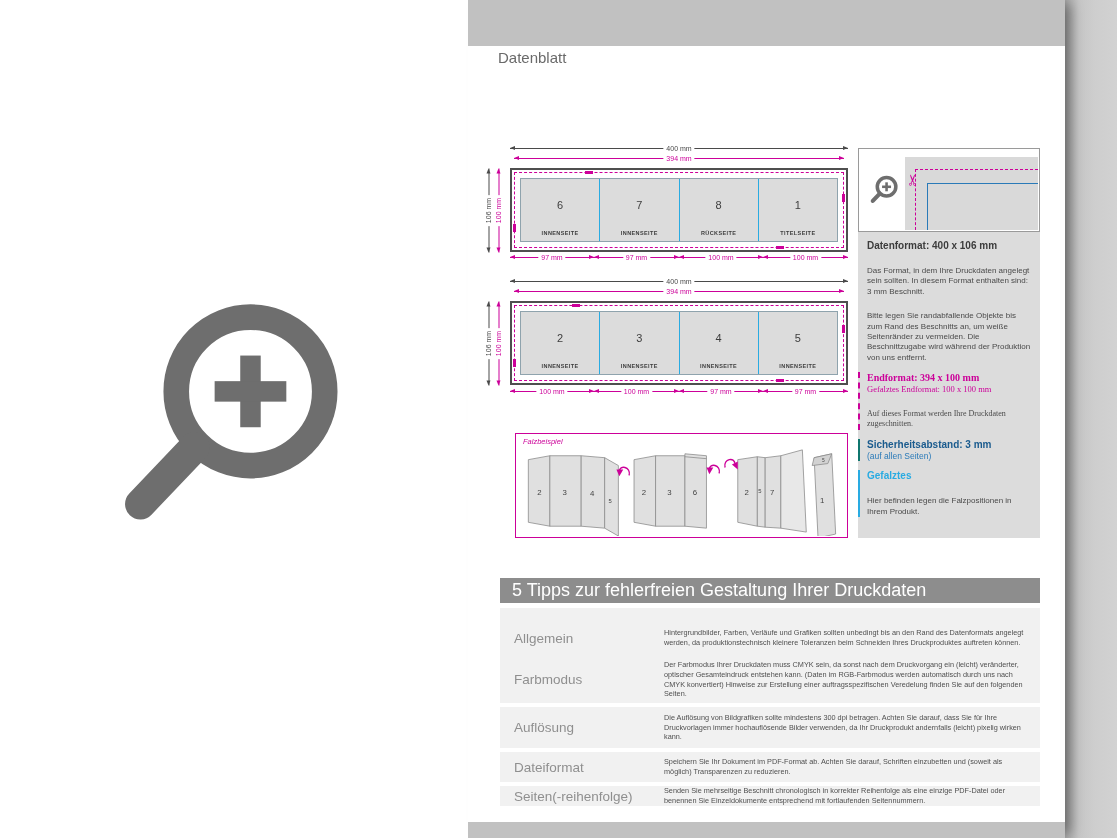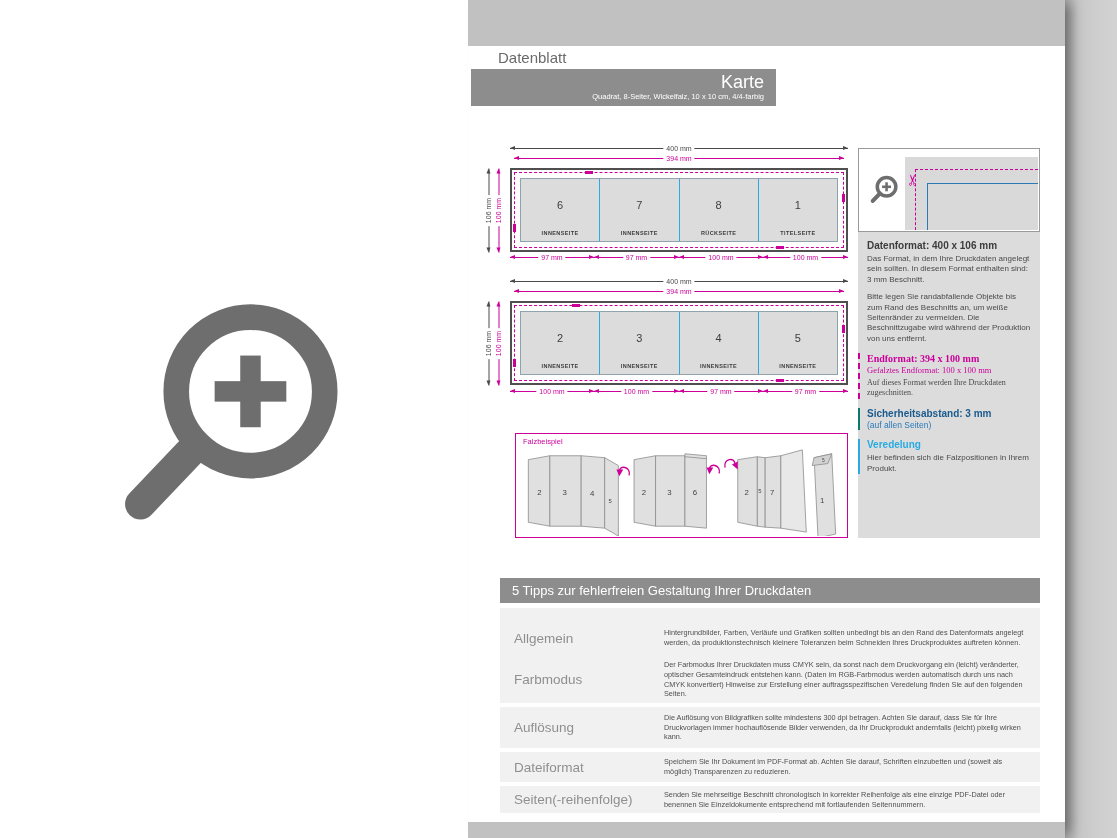--- a/index.html
+++ b/index.html
@@ -49,51 +49,51 @@
   .panel:last-child{border-right:none;}
   .pnum{position:absolute;top:20px;width:100%;text-align:center;font-size:11px;color:#3d3d3d;}
   .plabel{position:absolute;bottom:5px;width:100%;text-align:center;font-size:5.5px;font-weight:bold;
           color:#3d3d3d;letter-spacing:.4px;}
   .tick-h{position:absolute;width:8px;height:3px;background:#cc0099;}
   .tick-v{position:absolute;width:3px;height:8px;background:#cc0099;}
 
   
   .falzbox{position:absolute;left:47px;top:433px;width:333px;height:105px;border:1px solid #cc0099;
            box-sizing:border-box;background:#ffffff;}
-  .falzlabel{position:absolute;left:7px;top:3px;font-size:7.5px;color:#cc0099;}
+  .falzlabel{position:absolute;left:7px;top:3px;font-size:7.5px;color:#cc0099;font-style:italic;}
   .falzbox svg{position:absolute;left:0;top:10px;}
 
   
   .sb-imgbox{position:absolute;left:390px;top:148px;width:182px;height:84px;background:#ffffff;
              border:1px solid #9a9a9a;box-sizing:border-box;overflow:hidden;}
   .corner-sheet{position:absolute;left:46px;top:8px;right:1px;bottom:1px;background:#d9d9d9;}
   .corner-bleed{position:absolute;left:10px;top:12px;right:0;bottom:0;
                 border-left:1px dashed #cc0099;border-top:1px dashed #cc0099;}
   .corner-end{position:absolute;left:22px;top:26px;right:0;bottom:0;
               border-left:1px solid #2a7ab8;border-top:1px solid #2a7ab8;}
   .scissors{position:absolute;left:2px;top:14px;font-size:15px;color:#cc0099;
             transform:rotate(-90deg);}
   .sb-zoom{position:absolute;left:9px;top:24px;width:32px;height:34px;}
 
   .sb-panel{position:absolute;left:390px;top:232px;width:182px;height:306px;background:#dcdcdc;
             box-sizing:border-box;padding:8px 8px 0 9px;overflow:hidden;}
   .sb-sec{margin-bottom:9px;}
   .sb-title{font-size:10px;font-weight:bold;line-height:1.2;}
   .sb-sub{font-size:8.5px;line-height:1.25;}
-  .sb-panel p{margin:2px 0 7px 0;font-size:8px;line-height:1.3;color:#4a4a4a;}
+  .sb-panel p{margin:14px 0 7px 0;font-size:8px;line-height:1.3;color:#4a4a4a;}
   .tt-dark{color:#3c3c3c;} .tt-mag{color:#cc0099;} .tt-blue{color:#1a5b8e;}
   .tt-blue2{color:#2a7ab8;} .tt-lblue{color:#29abe2;}
   .sec-endf{border-left:2px dashed #cc0099;margin-left:-9px;padding-left:7px;font-family:Liberation Serif, serif;}
   .sec-safety{border-left:2px solid #0f766e;margin-left:-9px;padding-left:7px;}
   .sec-falz{border-left:2px solid #29abe2;margin-left:-9px;padding-left:7px;}
 
   
   .tips-header{position:absolute;left:32px;top:578px;width:540px;height:25px;background:#8d8d8d;
                box-sizing:border-box;}
-  .tips-header span{display:block;font-size:13px;color:#ffffff;line-height:25px;padding-left:12px;}
+  .tips-header span{display:block;font-size:18px;color:#ffffff;line-height:25px;padding-left:12px;}
   .tip-row{position:absolute;left:32px;width:540px;background:#f1f1f1;display:flex;align-items:center;
            box-sizing:border-box;}
   .tip-label{width:150px;padding-left:14px;font-size:13.5px;color:#8f8f8f;flex:none;}
   .tip-text{flex:1;font-size:7.3px;color:#4f4f4f;line-height:1.35;padding-right:16px;}
 </style>
 </head>
 <body>
 
 <div id="canvas">
 
@@ -109,24 +109,20 @@
   <div class="right-bg"></div>
 
   <div class="page">
 
     <div class="top-band"></div>
 
     <div class="tab">
       <span>Datenblatt</span>
     </div>
 
-    <div class="title-bar">
-      <div class="t">Karte</div>
-      <div class="s">Quadrat, 8-Seiter, Wickelfalz, 10 x 10 cm, 4/4-farbig</div>
-    </div>
 
     <div class="diagram" style="top:140px">
       <div class="dim dark" style="left:42px;top:8px;width:338px">
         <span class="dlabel">400 mm</span>
         </div>
       <div class="dim mag" style="left:46px;top:18px;width:330px">
         <span class="dlabel">394 mm</span>
         </div>
       <div class="dim dark vdim" style="left:-21px;top:70px;width:84px">
         <span class="dlabel">106 mm</span>
@@ -302,22 +298,22 @@
       <div class="sb-sec sec-endf">
         <div class="sb-title tt-mag">Endformat: 394 x 100 mm</div>
         <div class="sb-sub tt-mag">Gefalztes Endformat: 100 x 100 mm</div>
         <p>Auf dieses Format werden Ihre Druckdaten zugeschnitten.</p>
       </div>
       <div class="sb-sec sec-safety">
         <div class="sb-title tt-blue">Sicherheitsabstand: 3 mm</div>
         <div class="sb-sub tt-blue2">(auf allen Seiten)</div>
       </div>
       <div class="sb-sec sec-falz">
-        <div class="sb-title tt-lblue">Veredelung</div>
-        <p>Hier befinden sich die Falzpositionen in Ihrem Produkt.</p>
+        <div class="sb-title tt-lblue">Gefalztes</div>
+        <p>Hier befinden legen die Falzpositionen in Ihrem Produkt.</p>
       </div>
     </div>
 
     <div class="tips-header">
       <span>5 Tipps zur fehlerfreien Gestaltung Ihrer Druckdaten</span>
     </div>
 
     <div class="tip-row" style="top:608px;height:60px">
       <div class="tip-label">Allgemein</div>
       <div class="tip-text">Hintergrundbilder, Farben, Verläufe und Grafiken sollten unbedingt bis an den Rand des Datenformats angelegt werden, da produktionstechnisch kleinere Toleranzen beim Schneiden Ihres Druckproduktes auftreten können.</div>
@@ -327,21 +323,21 @@
       <div class="tip-text">Der Farbmodus Ihrer Druckdaten muss CMYK sein, da sonst nach dem Druckvorgang ein (leicht) veränderter, optischer Gesamteindruck entstehen kann. (Daten im RGB-Farbmodus werden automatisch durch uns nach CMYK konvertiert) Hinweise zur Erstellung einer auftragsspezifischen Veredelung finden Sie auf den folgenden Seiten.</div>
     </div>
     <div class="tip-row" style="top:707px;height:41px">
       <div class="tip-label">Auflösung</div>
       <div class="tip-text">Die Auflösung von Bildgrafiken sollte mindestens 300 dpi betragen. Achten Sie darauf, dass Sie für Ihre Druckvorlagen immer hochauflösende Bilder verwenden, da Ihr Druckprodukt andernfalls (leicht) pixelig wirken kann.</div>
     </div>
     <div class="tip-row" style="top:752px;height:30px">
       <div class="tip-label">Dateiformat</div>
       <div class="tip-text">Speichern Sie Ihr Dokument im PDF-Format ab. Achten Sie darauf, Schriften einzubetten und (soweit als möglich) Transparenzen zu reduzieren.</div>
     </div>
-    <div class="tip-row" style="top:786px;height:27px">
+    <div class="tip-row" style="top:786px;height:20px">
       <div class="tip-label">Seiten(-reihenfolge)</div>
       <div class="tip-text">Senden Sie mehrseitige Beschnitt chronologisch in korrekter Reihenfolge als eine einzige PDF-Datei oder benennen Sie Einzeldokumente entsprechend mit fortlaufenden Seitennummern.</div>
     </div>
 
     <div class="bottom-band"></div>
   </div>
 
 </div>
 
 </body></html>

